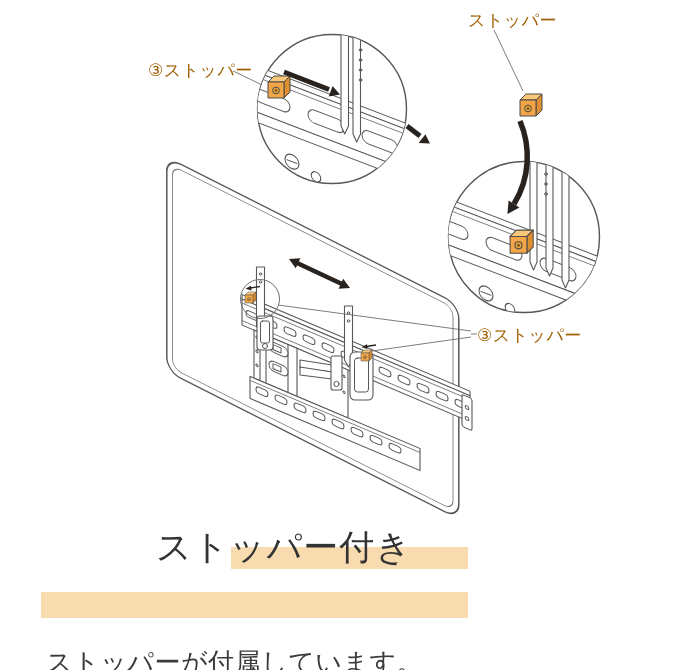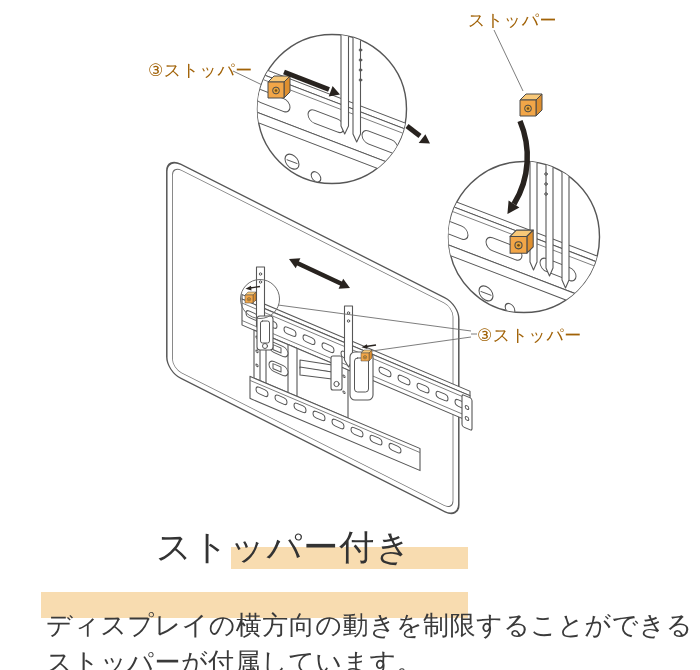--- a/index.html
+++ b/index.html
@@ -231,15 +231,15 @@
   <use href="#stp" transform="translate(518,92)"></use>
 </svg>
 
 <div class="lbl" style="left:148px;top:59px;">③ストッパー</div>
 <div class="lbl" style="left:468px;top:9px;">ストッパー</div>
 <div class="lbl" style="left:477px;top:324px;">③ストッパー</div>
 
 <div class="hl hl-title"></div>
 <div class="cap-title">ストッパー付き</div>
 <div class="hl hl-body"></div>
-<p class="desc"><span>ディスプレイの横方向の動きを制限することができる</span><br><span>ストッパーが付属しています。</span></p>
+<p class="desc"><br><span>ストッパーが付属しています。</span></p>
 
 </div>
 
 </body></html>

